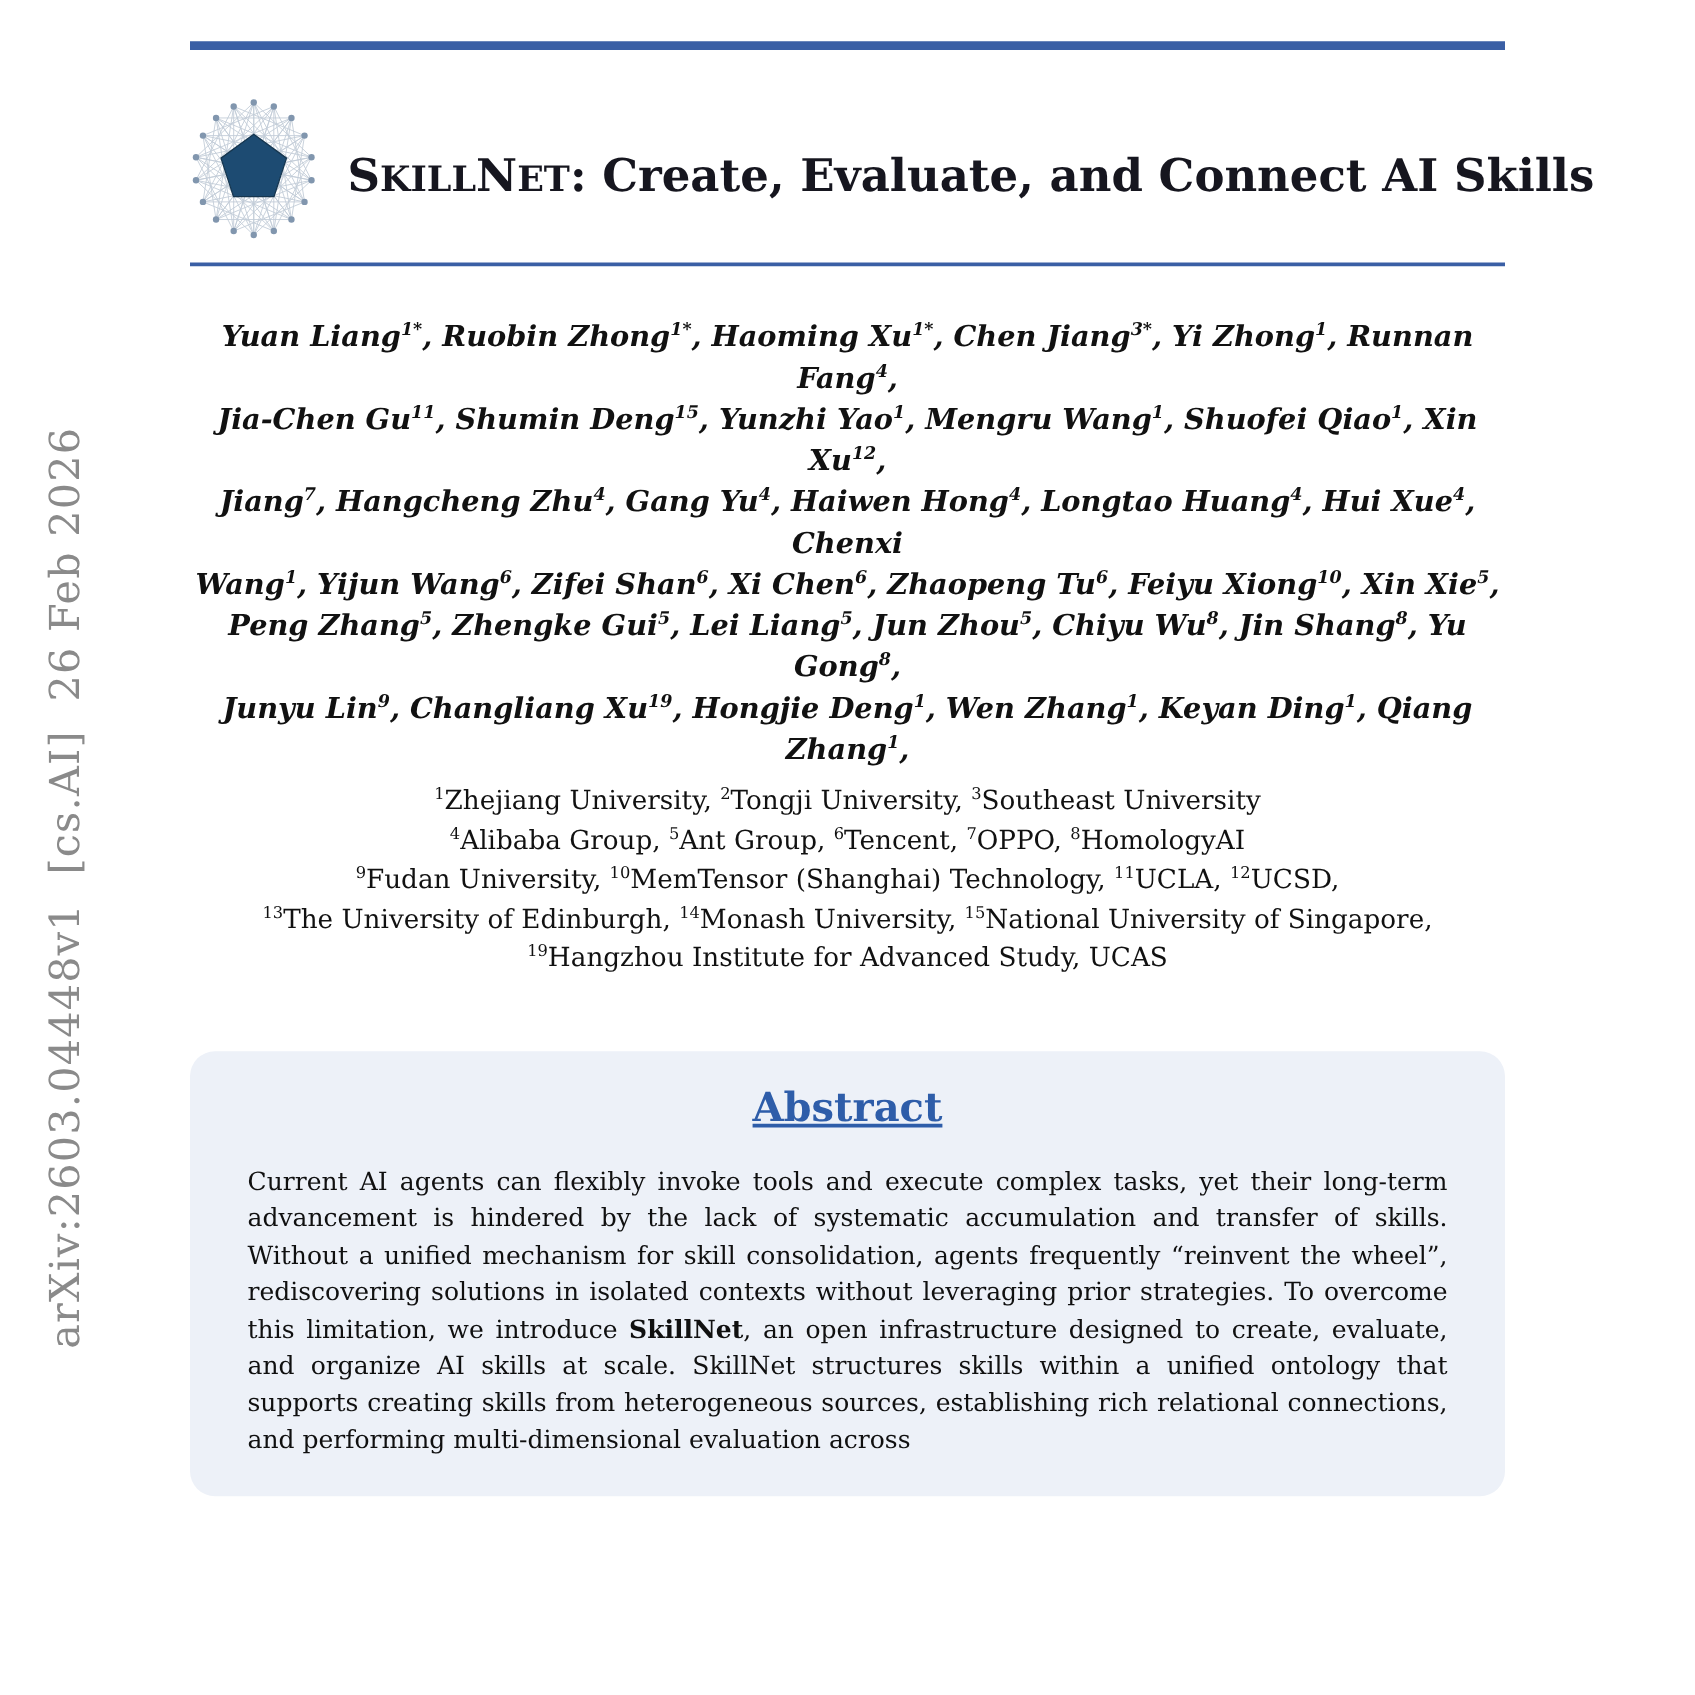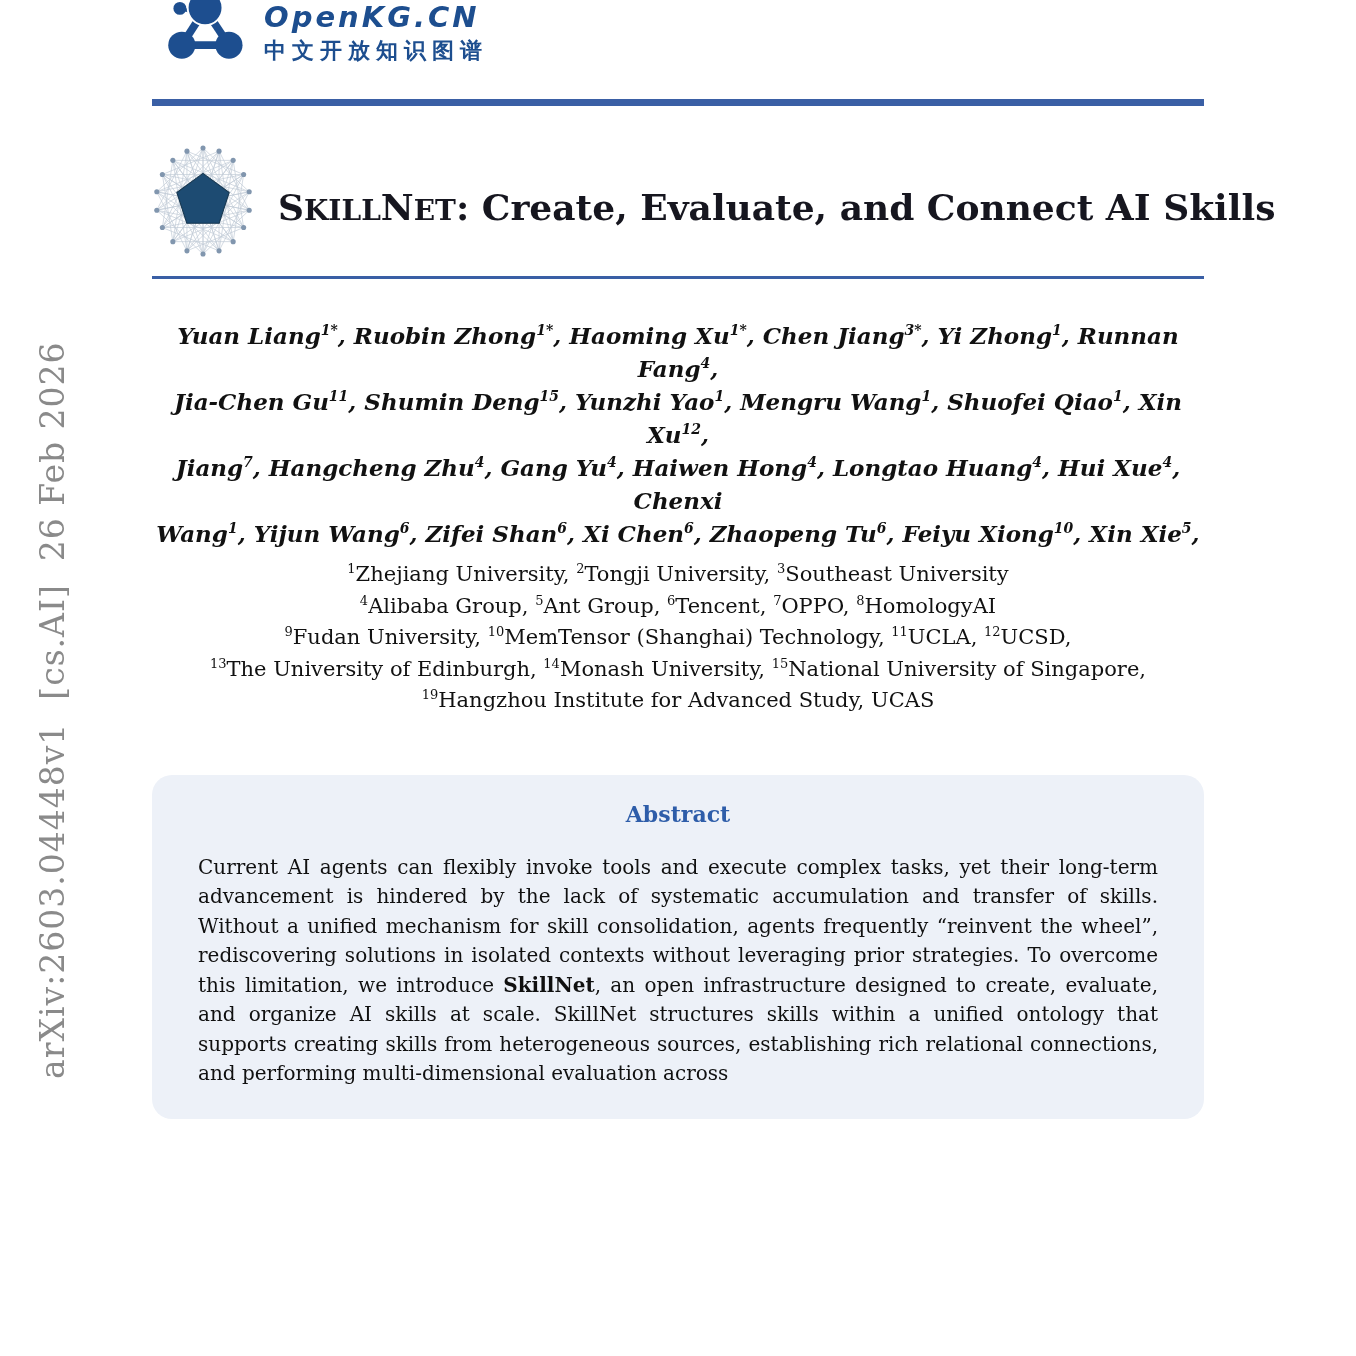--- a/index.html
+++ b/index.html
@@ -55,54 +55,34 @@
   
   .affils{margin-top:9px;text-align:center;font-size:21px;line-height:31.5px;color:#111;}
   .affils sup{font-size:13px;line-height:0;}
 
   
   .abstract-box{
     margin-top:58px;background:#edf1f8;border-radius:20px;
     padding:26px 44px 30px 44px;box-sizing:border-box;width:1052px;
   }
   .abstract-heading{
-    margin:0;text-align:center;color:#2e5da9;font-weight:bold;font-size:22px;
+    margin:0;text-align:center;color:#2e5da9;font-weight:bold;font-size:32px;text-decoration:underline;
   }
   .abstract-text{
     margin:26px 2px 0 2px;text-align:justify;font-size:20px;line-height:29.5px;color:#101010;
   }
   .abstract-text .b{font-weight:bold;}
 </style>
 </head>
 <body>
 
 <div class="arxiv-side">arXiv:2603.04448v1  [cs.AI]  26 Feb 2026</div>
 
 <div class="content">
 
-  <div class="kg-row">
-    <div class="kg-logo">
-      <svg viewBox="0 0 132 96" width="86" height="62" aria-hidden="true">
-        <g stroke="#1d4e8f" fill="#1d4e8f">
-          <line x1="63" y1="14" x2="27" y2="70" stroke-width="12"></line>
-          <line x1="63" y1="14" x2="100" y2="70" stroke-width="12"></line>
-          <line x1="27" y1="70" x2="100" y2="70" stroke-width="12"></line>
-          <line x1="50" y1="20" x2="24" y2="13" stroke-width="5"></line>
-        </g>
-        <circle cx="63" cy="12" r="27" fill="#1d4e8f" stroke="#ffffff" stroke-width="3"></circle>
-        <circle cx="24" cy="13" r="10" fill="#1d4e8f"></circle>
-        <circle cx="27" cy="70" r="21" fill="#1d4e8f"></circle>
-        <circle cx="100" cy="70" r="21" fill="#1d4e8f"></circle>
-      </svg>
-    </div>
-    <div class="kg-text">
-      <div class="kg-name">OpenKG.CN</div>
-      <div class="kg-sub">中文开放知识图谱</div>
-    </div>
-  </div>
 
   <div class="rule thick"></div>
 
   <div class="title-row">
     <div class="skillnet-logo">
       <svg id="netlogo" viewBox="0 0 100 110" width="102" height="114" aria-hidden="true">
           <line x1="50" y1="3" x2="95.30115663856157" y2="45.97029476131962" stroke="#c2ccd8" stroke-width="0.7"></line>
           <line x1="65.73292659298076" y1="6.135983719132767" x2="95.30115663856157" y2="64.02970523868038" stroke="#c2ccd8" stroke-width="0.7"></line>
           <line x1="79.5682300455808" y1="15.165688957813146" x2="89.83716857408419" y2="81" stroke="#c2ccd8" stroke-width="0.7"></line>
           <line x1="89.83716857408417" y1="29" x2="79.56823004558082" y2="94.83431104218685" stroke="#c2ccd8" stroke-width="0.7"></line>
@@ -198,20 +178,22 @@
     <h1 class="paper-title"><span id="title-sc"><span class="scb">S</span><span class="scs">K</span><span class="scs">I</span><span class="scs">L</span><span class="scs">L</span><span class="scb">N</span><span class="scs">E</span><span class="scs">T</span></span><span>: Create, Evaluate, and Connect AI Skills</span></h1>
   </div>
 
   <div class="rule thin"></div>
 
   <div class="authors" id="authors">
       <div>Yuan Liang<sup>1*</sup>, Ruobin Zhong<sup>1*</sup>, Haoming Xu<sup>1*</sup>, Chen Jiang<sup>3*</sup>, Yi Zhong<sup>1</sup>, Runnan Fang<sup>4</sup>,</div>
       <div>Jia-Chen Gu<sup>11</sup>, Shumin Deng<sup>15</sup>, Yunzhi Yao<sup>1</sup>, Mengru Wang<sup>1</sup>, Shuofei Qiao<sup>1</sup>, Xin Xu<sup>12</sup>,</div>
       <div>Jiang<sup>7</sup>, Hangcheng Zhu<sup>4</sup>, Gang Yu<sup>4</sup>, Haiwen Hong<sup>4</sup>, Longtao Huang<sup>4</sup>, Hui Xue<sup>4</sup>, Chenxi</div>
       <div>Wang<sup>1</sup>, Yijun Wang<sup>6</sup>, Zifei Shan<sup>6</sup>, Xi Chen<sup>6</sup>, Zhaopeng Tu<sup>6</sup>, Feiyu Xiong<sup>10</sup>, Xin Xie<sup>5</sup>,</div>
+      <div>Peng Zhang<sup>5</sup>, Zhengke Gui<sup>5</sup>, Lei Liang<sup>5</sup>, Jun Zhou<sup>5</sup>, Chiyu Wu<sup>8</sup>, Jin Shang<sup>8</sup>, Yu Gong<sup>8</sup>,</div>
+      <div>Junyu Lin<sup>9</sup>, Changliang Xu<sup>19</sup>, Hongjie Deng<sup>1</sup>, Wen Zhang<sup>1</sup>, Keyan Ding<sup>1</sup>, Qiang Zhang<sup>1</sup>,</div>
     </div>
 
   <div class="affils" id="affils">
       <div><sup>1</sup>Zhejiang University, <sup>2</sup>Tongji University, <sup>3</sup>Southeast University</div>
       <div><sup>4</sup>Alibaba Group, <sup>5</sup>Ant Group, <sup>6</sup>Tencent, <sup>7</sup>OPPO, <sup>8</sup>HomologyAI</div>
       <div><sup>9</sup>Fudan University, <sup>10</sup>MemTensor (Shanghai) Technology, <sup>11</sup>UCLA, <sup>12</sup>UCSD,</div>
       <div><sup>13</sup>The University of Edinburgh, <sup>14</sup>Monash University, <sup>15</sup>National University of Singapore,</div>
       <div><sup>19</sup>Hangzhou Institute for Advanced Study, UCAS</div>
     </div>
 

